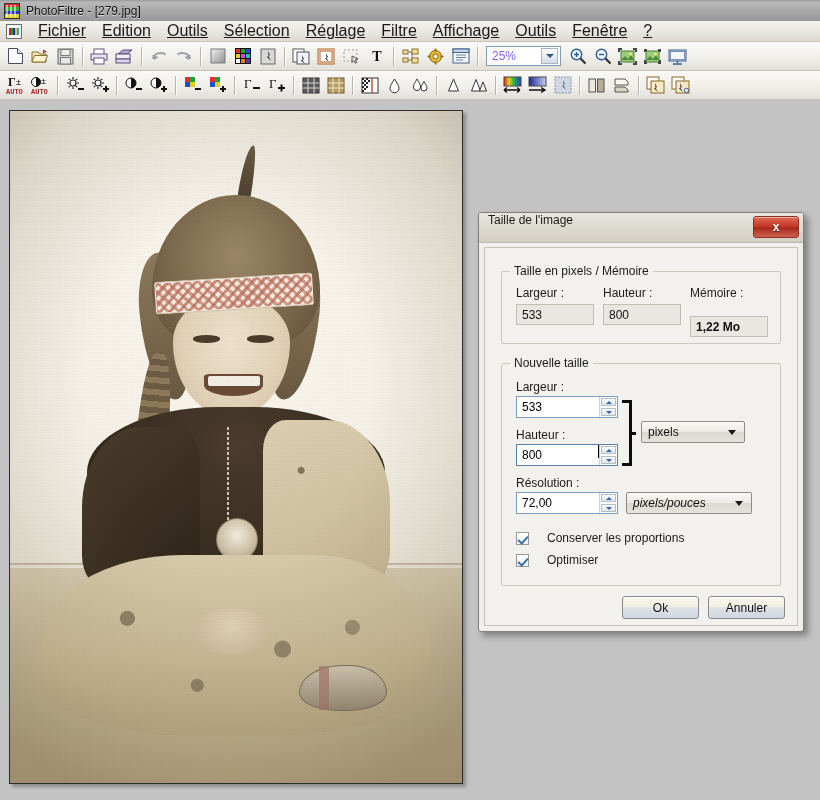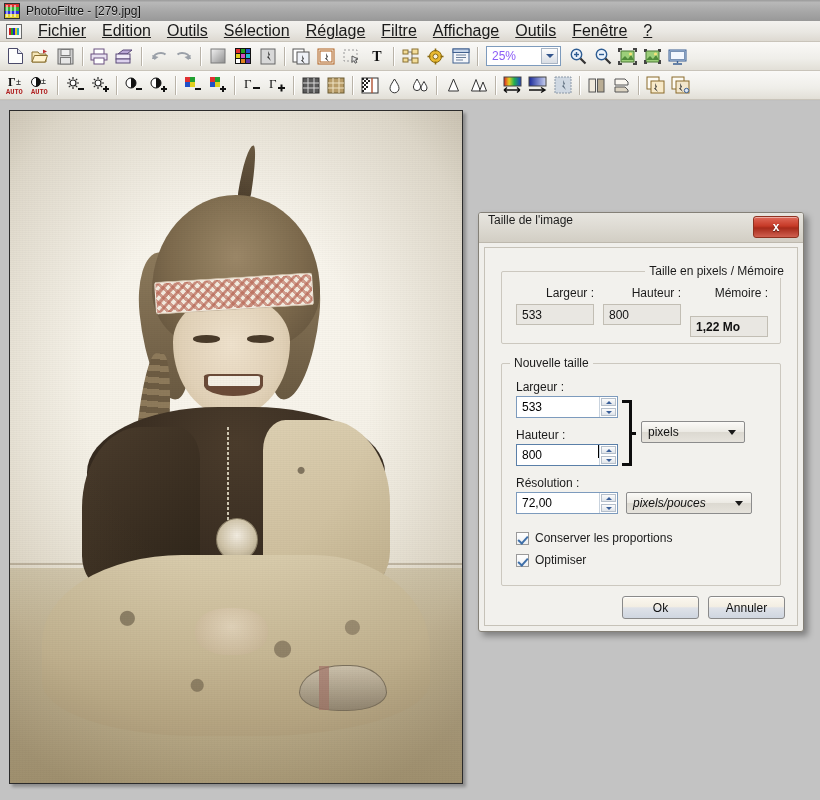--- a/index.html
+++ b/index.html
@@ -317,21 +317,21 @@
     position: absolute;
     border: 1px solid #ccc8bf;
     border-radius: 2px;
     margin: 0; padding: 0;
     background: transparent;
   }
   fieldset.grp > legend {
     font-size: 12px; color: #1b1b1b;
     padding: 0 4px; margin-left: 8px;
   }
-  .grp1 { left: 16px; top: 16px; right: 16px; height: 78px; text-align: right; }
+  .grp1 { left: 16px; top: 16px; right: 16px; height: 78px; }
   .grp2 { left: 16px; top: 108px; right: 16px; height: 228px; }
 
   .lbl { font-size: 12px; color: #1b1b1b; }
   .ro-field {
     background: #e9e7e2;
     border: 1px solid #c2beb4;
     box-sizing: border-box;
     height: 21px;
     display: flex; align-items: center;
     padding-left: 5px;
@@ -390,21 +390,21 @@
     position: absolute;
     width: 10px;
     border: 3px solid #0d0d0d;
     border-left: none;
     box-sizing: border-box;
   }
   .brace .nub {
     position: absolute; right: -7px; top: 50%; margin-top: -1.5px;
     width: 7px; height: 3px; background: #0d0d0d;
   }
-  .cbrow { display: flex; align-items: center; gap: 6px; }
+  .cbrow { display: flex; align-items: center; gap: 18px; }
   .cb {
     width: 13px; height: 13px; flex: none;
     border: 1px solid #9a9a9a;
     background: linear-gradient(to bottom,#ffffff,#eef0f2);
     box-sizing: border-box;
     position: relative;
   }
   .cb.checked::after {
     content:""; position:absolute; left:3px; top:1px;
     width:4px; height:8px;

